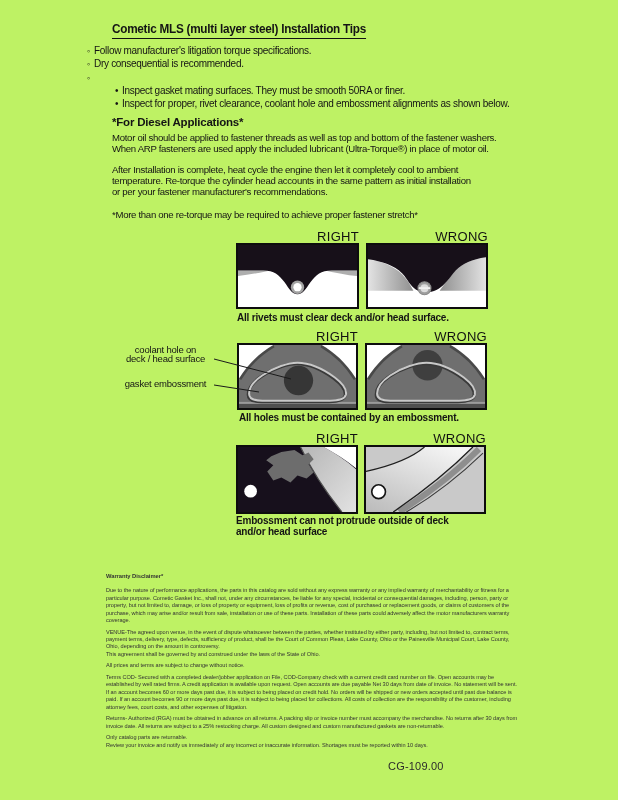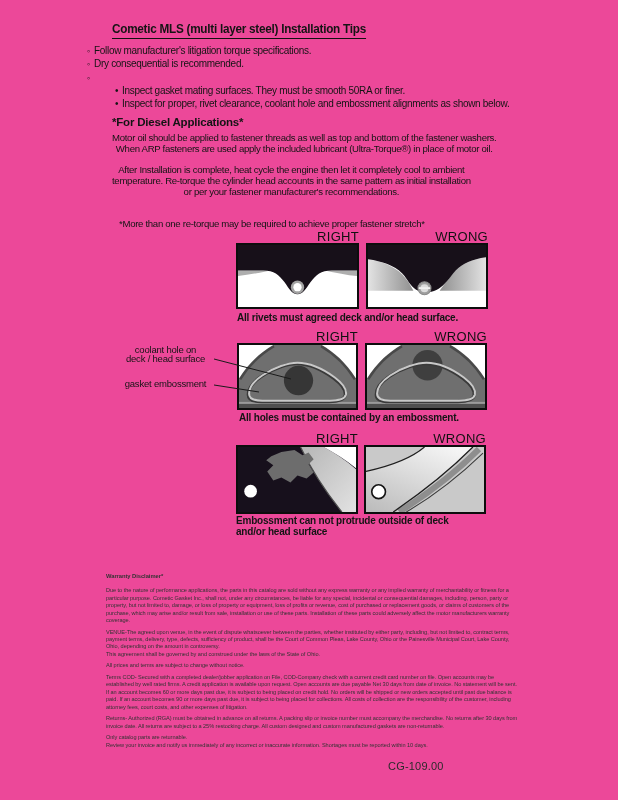--- a/index.html
+++ b/index.html
@@ -1,35 +1,35 @@
 <!DOCTYPE html>
 <html><head>
 <meta charset="utf-8">
 <style>
   html,body{margin:0;padding:0;background:#ffffff;}
-  .page{position:relative;width:618px;height:800px;background:#ec4899;
+  .page{position:relative;width:618px;height:800px;background:#bef264;
         font-family:"Liberation Sans",sans-serif;color:#141414;overflow:hidden;}
 
   
   .title{position:absolute;left:112px;top:21px;font-size:13.5px;font-weight:bold;
          letter-spacing:-0.3px;border-bottom:1.6px solid #111;padding-bottom:2px;
          transform:scaleX(0.87);transform-origin:left top;white-space:nowrap;}
 
   
   .bullets{position:absolute;left:87px;top:45px;font-size:10px;letter-spacing:-0.3px;}
   .b-row{display:flex;height:13.35px;line-height:12px;white-space:nowrap;}
   .b-row .marker{width:7px;font-size:9px;flex:0 0 auto;}
   .b-row.sub{margin-left:28px;}
   .b-row.sub .marker{font-size:10px;}
 
   
   .diesel-heading{position:absolute;left:112px;top:116px;font-size:11.5px;font-weight:bold;letter-spacing:-0.2px;}
-  .para{position:absolute;left:112px;font-size:9.6px;line-height:11px;letter-spacing:-0.3px;text-align:center;}
+  .para{position:absolute;left:112px;font-size:9.6px;line-height:11px;letter-spacing:-0.3px;}
   .pline{white-space:nowrap;}
-  #para1{top:132px;} #para2{top:164px;} #para3{top:218px;margin-left:7px;}
+  #para1{top:132px;} #para2{top:164px;} #para3{top:209px;}
 
   
   .dg-header{position:absolute;text-align:right;font-size:13px;letter-spacing:0.3px;color:#111;}
   #h1r{left:236px;top:229px;width:123px;} #h1w{left:366px;top:229px;width:122px;}
   #h2r{left:237px;top:329px;width:121px;} #h2w{left:365px;top:329px;width:122px;}
   #h3r{left:236px;top:431px;width:122px;} #h3w{left:364px;top:431px;width:122px;}
 
   .panel{position:absolute;border:2.5px solid #0d0d0d;background:#fff;box-sizing:border-box;}
   .panel svg{display:block;width:100%;height:100%;}
   #p1r{left:236px;top:243px;width:123px;height:66px;}
@@ -129,21 +129,21 @@
       <rect width="117" height="61" fill="#ffffff"></rect>
       <path d="M0,14 C14,16 26,21 34,29 C38,33 42,39 45,45 L0,45 Z" fill="url(#gwl)"></path>
       <path d="M117,12 C103,14 94,18 87,25 C82,30 76,38 71,45 L117,45 Z" fill="url(#gwr)"></path>
       <path d="M0,0 H117 V12 C103,14 94,18 87,25 C80,32 74,46.5 57,46.5 C44,46.5 40,34 34,28 C26,20 14,16 0,14 Z" fill="#171019"></path>
       <circle cx="56" cy="42.5" r="6.4" fill="#9e9e9e"></circle>
       <circle cx="56" cy="42.5" r="4" fill="#dcdcdc"></circle>
       <rect x="49.8" y="41.5" width="12.4" height="1.8" fill="#f0f0f0"></rect>
       <circle cx="56" cy="42.5" r="6.4" fill="none" stroke="#8a8a8a" stroke-width="1.1"></circle>
     </svg>
   </div>
-  <div class="caption" id="c1">All rivets must agreed deck and/or head surface.</div>
+  <div class="caption" id="c1">All rivets must clear deck and/or head surface.</div>
 
   <div class="dg-header" id="h2r">RIGHT</div>
   <div class="dg-header" id="h2w">WRONG</div>
 
   <div class="dg-label" id="lab1">
     <span>coolant hole on</span><br>
     <span>deck / head surface</span>
   </div>
   <div class="dg-label" id="lab2">gasket embossment</div>
 

